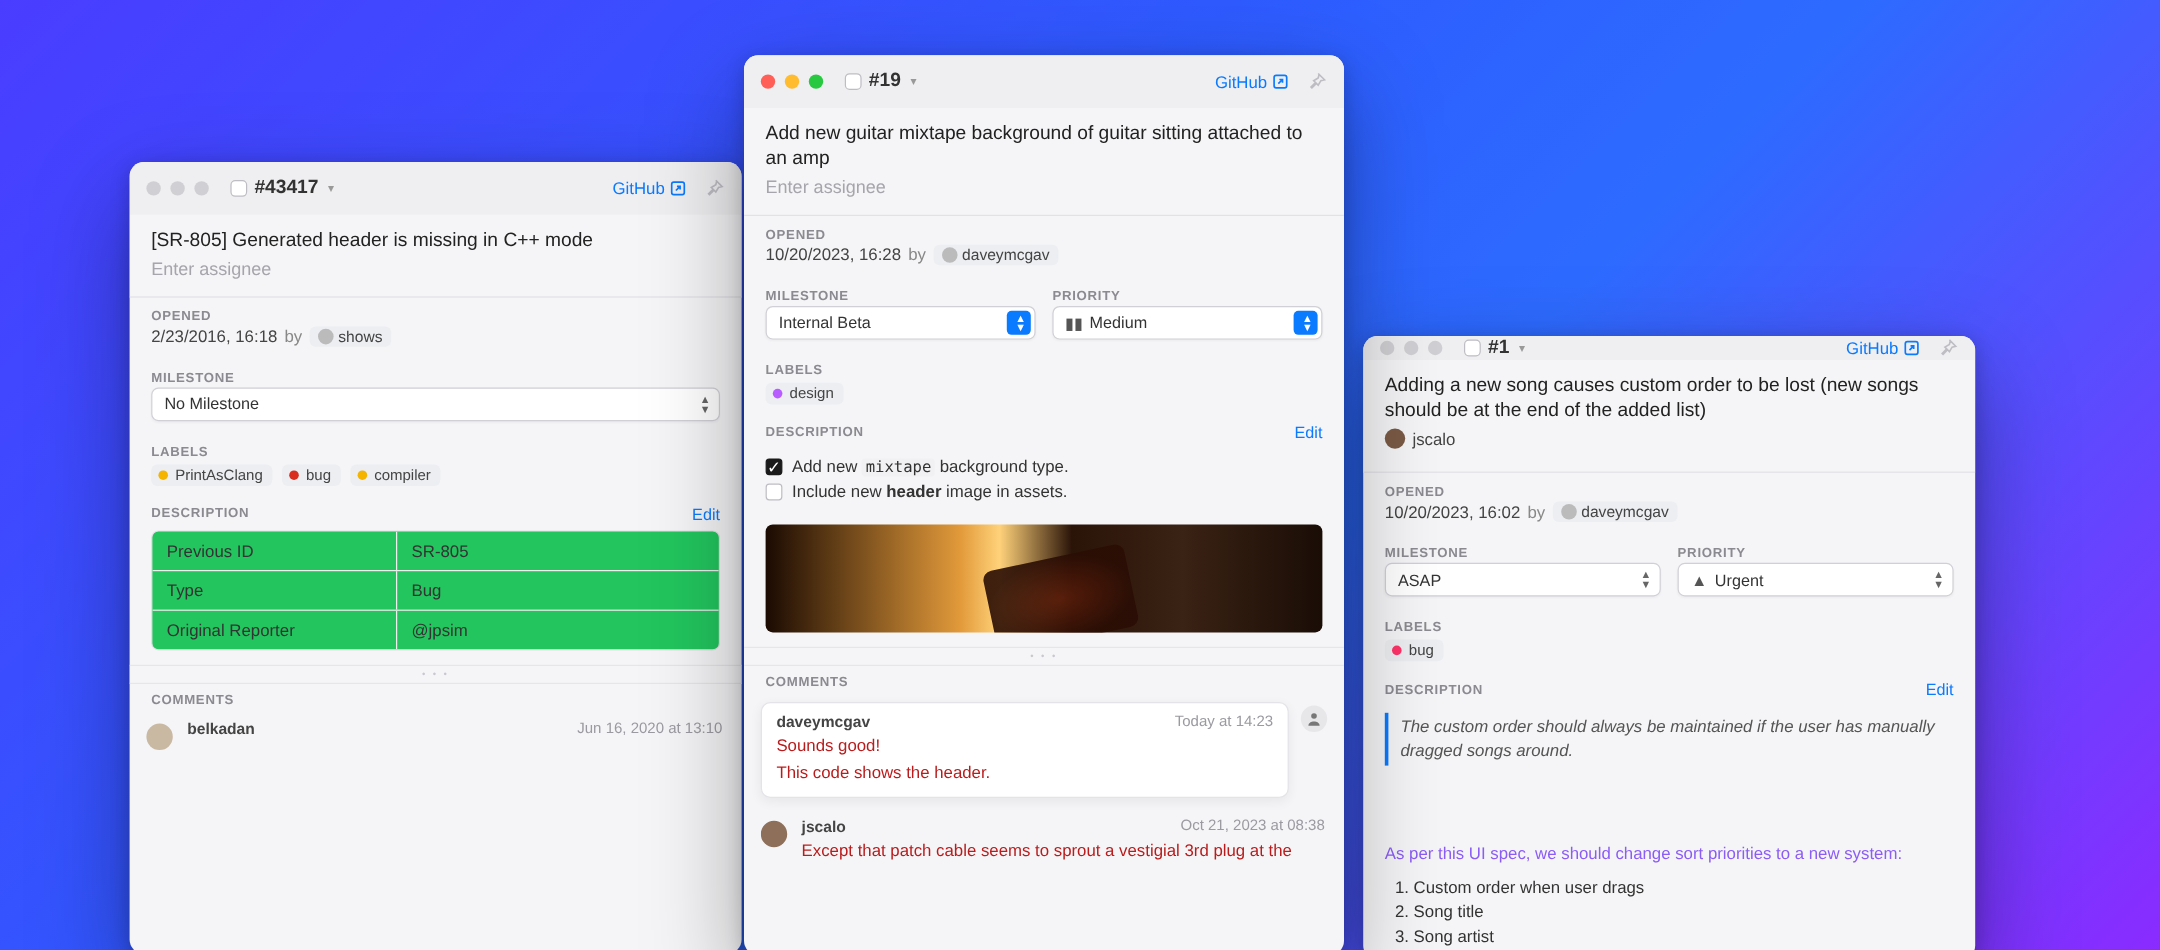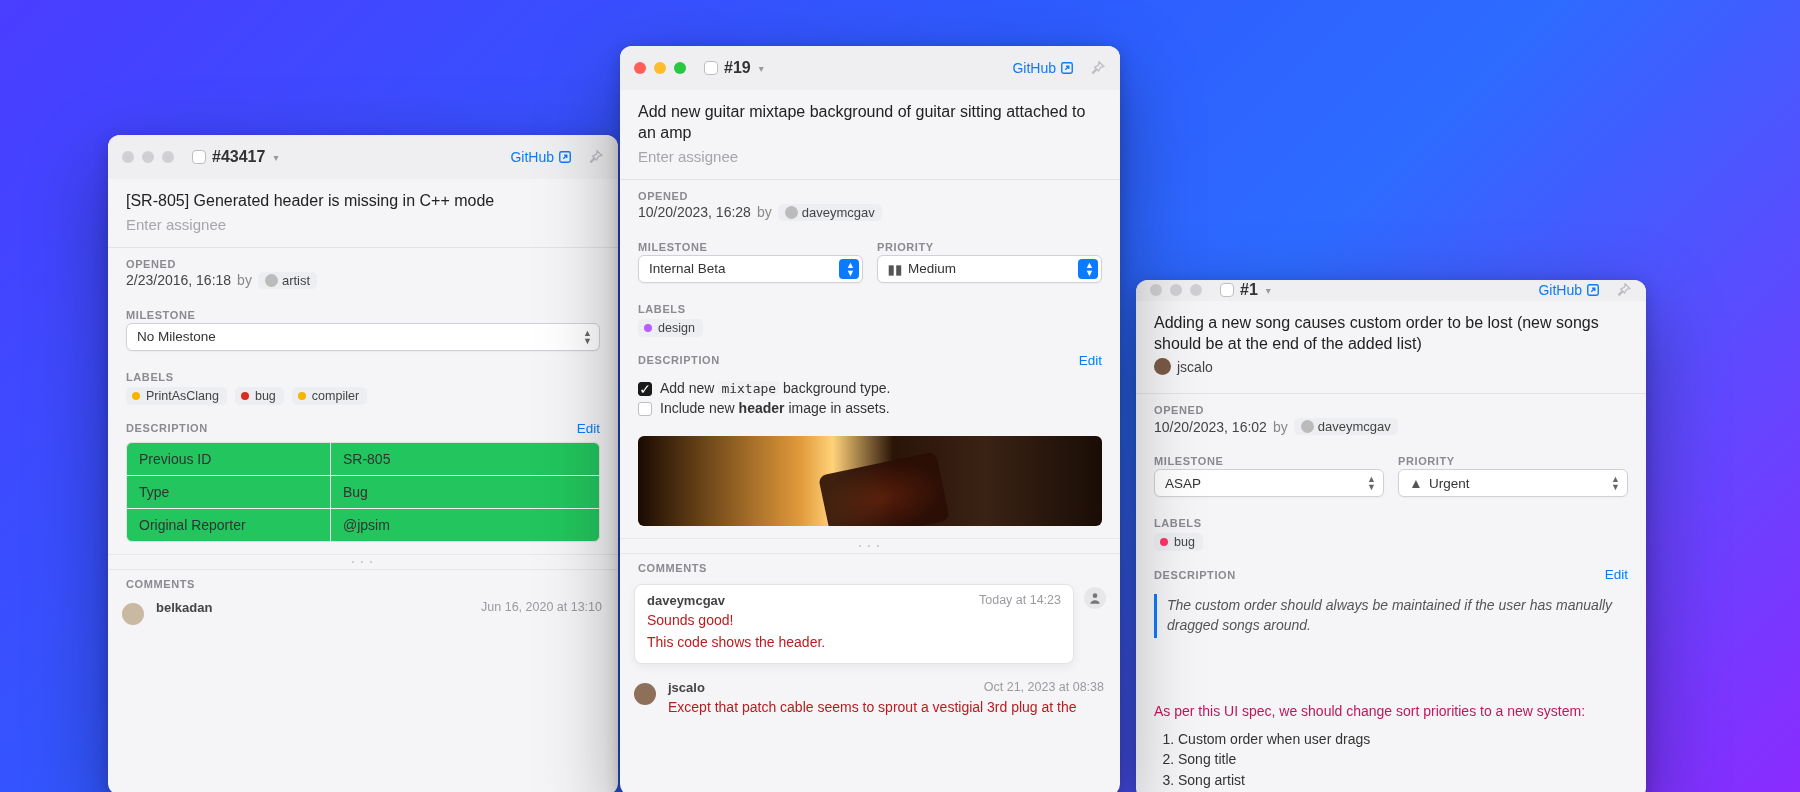--- a/index.html
+++ b/index.html
@@ -70,21 +70,21 @@
 .comment { margin:6px 14px 10px; display:flex; gap:10px;}
 .comment .avatar-lg { width:22px; height:22px; border-radius:50%; background:#c9b8a2; flex:none; margin-top:3px;}
 .cbody-shadow { flex:1; background:#fff; border:1px solid #e4e4e8; border-radius:8px; padding:8px 12px 10px; box-shadow:0 3px 10px rgba(0,0,0,.06);}
 .cbody-plain { flex:1; padding:0 2px;}
 .chd { display:flex; align-items:center;}
 .cname { font-weight:700; font-size:13px; color:#444;}
 .ctime { font-size:12.5px; color:#9a9aa0;}
 .ctext { font-size:14px; color:#b91c1c; line-height:1.4; margin-top:3px;}
 pre.code { font-family:ui-monospace,Menlo,monospace; font-size:13px; background:#f4f4f6; border-radius:6px; padding:8px 10px; margin:8px 0; color:#333;}
 .blockquote { border-left:3px solid #0a7aff; margin:6px 18px 10px; padding:2px 10px; font-style:italic; color:#555; font-size:14px; line-height:1.4;}
-.plaintext { padding:6px 18px; font-size:14px; color:#be185d; line-height:1.4;margin-top:48px;}
+.plaintext { padding:6px 18px; font-size:14px; color:#8b5cf6; line-height:1.4;margin-top:48px;}
 .ol { padding:2px 18px 10px 42px; font-size:14px; color:#333; line-height:1.45;}
 .avatar-right { width:22px; height:22px; border-radius:50%; background:#e7e7ea; flex:none; margin-top:3px; display:flex;align-items:center;justify-content:center;}
 .w-left { left:108px; top:135px; width:510px; height:660px; z-index:1;}
 .w-mid  { left:620px; top:46px; width:500px; height:750px; z-index:3;}
 .w-right{ left:1136px; top:280px; width:510px; height:520px; z-index:2;}
 .cut { overflow:hidden; }
 </style>
 </head>
 <body>
 
@@ -119,21 +119,21 @@
   <div class="hdr">
     <div class="title">[SR-805] Generated header is missing in C++ mode</div>
     <div class="assignee-ph">Enter assignee</div>
   </div>
   <div class="meta">Opened</div>
   <div class="metaval">
     <span>2/23/2016, 16:18</span>
     <span class="byword">by</span>
     <span class="user-chip">
         <span class="avatar"></span>
-        <span>artist</span>
+        <span>shows</span>
       </span>
   </div>
   <div class="meta">Milestone</div>
   <div class="sel-wrap">
     <div class="select gray-cap">
       <span>No Milestone</span>
       <span class="arrows">
           <span>▲</span>
           <span>▼</span>
         </span>

